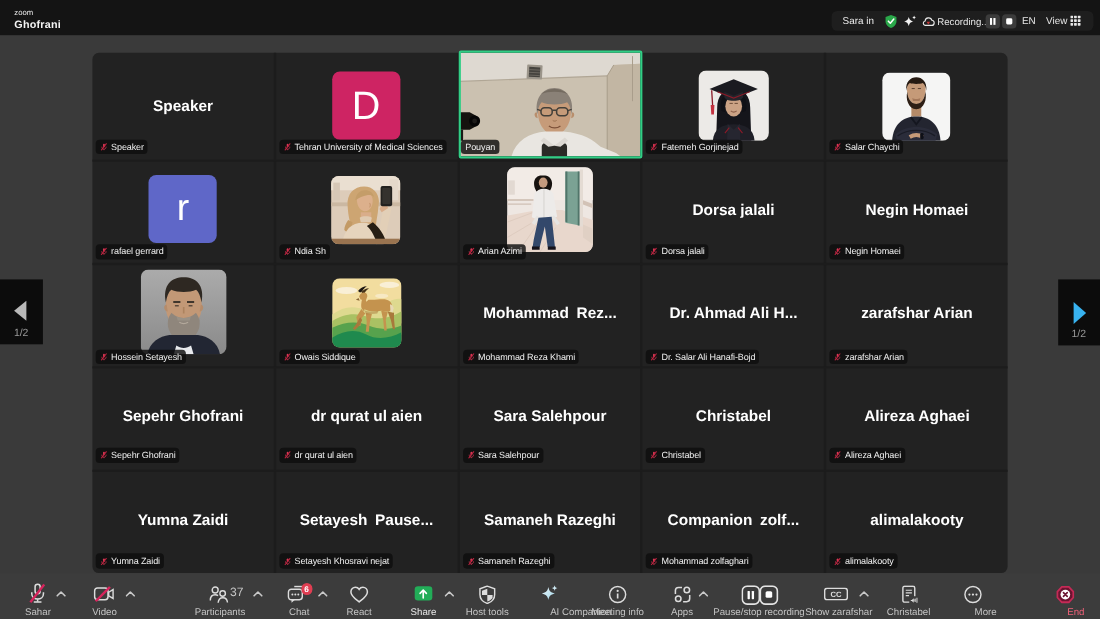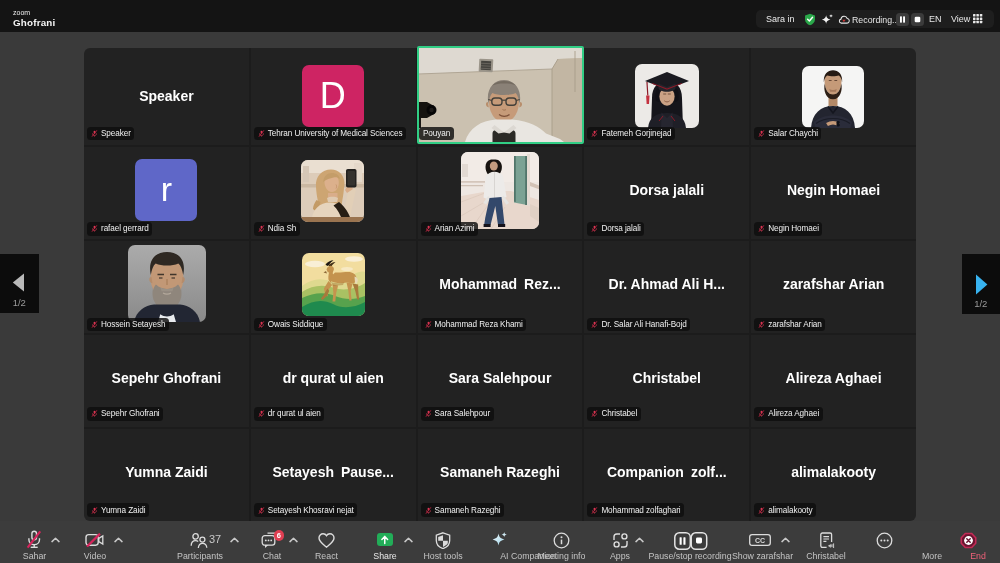--- a/index.html
+++ b/index.html
@@ -559,18 +559,18 @@
     <path d="M10 13.5h1l1.6-1.6v4l-1.6-1.6h-1z" fill="#dcdcdc"></path>
     <path d="M14 12.2v3M15.6 11.4v4.6M12.9 12.8v1.9" stroke="#dcdcdc" stroke-width="0.9"></path>
   </svg>
 <div class="tlabel" style="left:826.0px;transform:translateX(-50%);color:#c4c4c4">Christabel</div>
 <svg class="abs" style="left:876px;top:532px" width="17" height="17" viewBox="0 0 17 17">
     <circle cx="8.5" cy="8.5" r="7.3" fill="none" stroke="#dcdcdc" stroke-width="1.3"></circle>
     <circle cx="5.3" cy="8.5" r="1" fill="#dcdcdc"></circle>
     <circle cx="8.5" cy="8.5" r="1" fill="#dcdcdc"></circle>
     <circle cx="11.7" cy="8.5" r="1" fill="#dcdcdc"></circle>
   </svg>
-<div class="tlabel" style="left:932px;transform:translateX(-50%);color:#c4c4c4">More</div>
+<div class="tlabel" style="left:896px;transform:translateX(-50%);color:#c4c4c4">More</div>
 <svg class="abs" style="left:960px;top:532px" width="17" height="17" viewBox="0 0 17 17">
     <path d="M5.3 1.5h6.4l4 4.3v5.4l-4 4.3H5.3l-4-4.3V5.8Z" fill="#6b1430" stroke="#c42a56" stroke-width="1.6"></path>
     <circle cx="8.5" cy="8.5" r="4.4" fill="#fff"></circle>
     <path d="M6.8 6.8l3.4 3.4M10.2 6.8l-3.4 3.4" stroke="#6b1430" stroke-width="1.5" stroke-linecap="round"></path>
   </svg>
 <div class="tlabel" style="left:978px;transform:translateX(-50%);color:#ef6179">End</div>
 </body></html>

